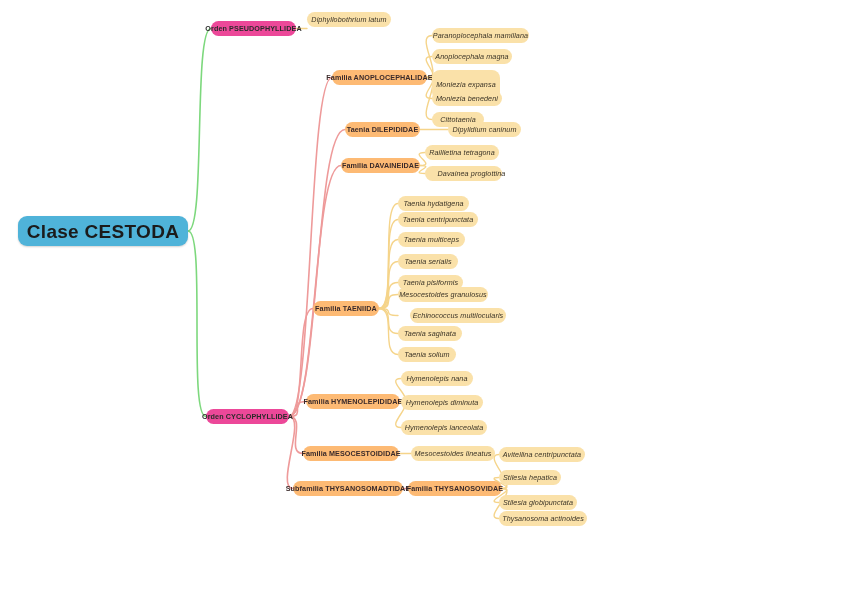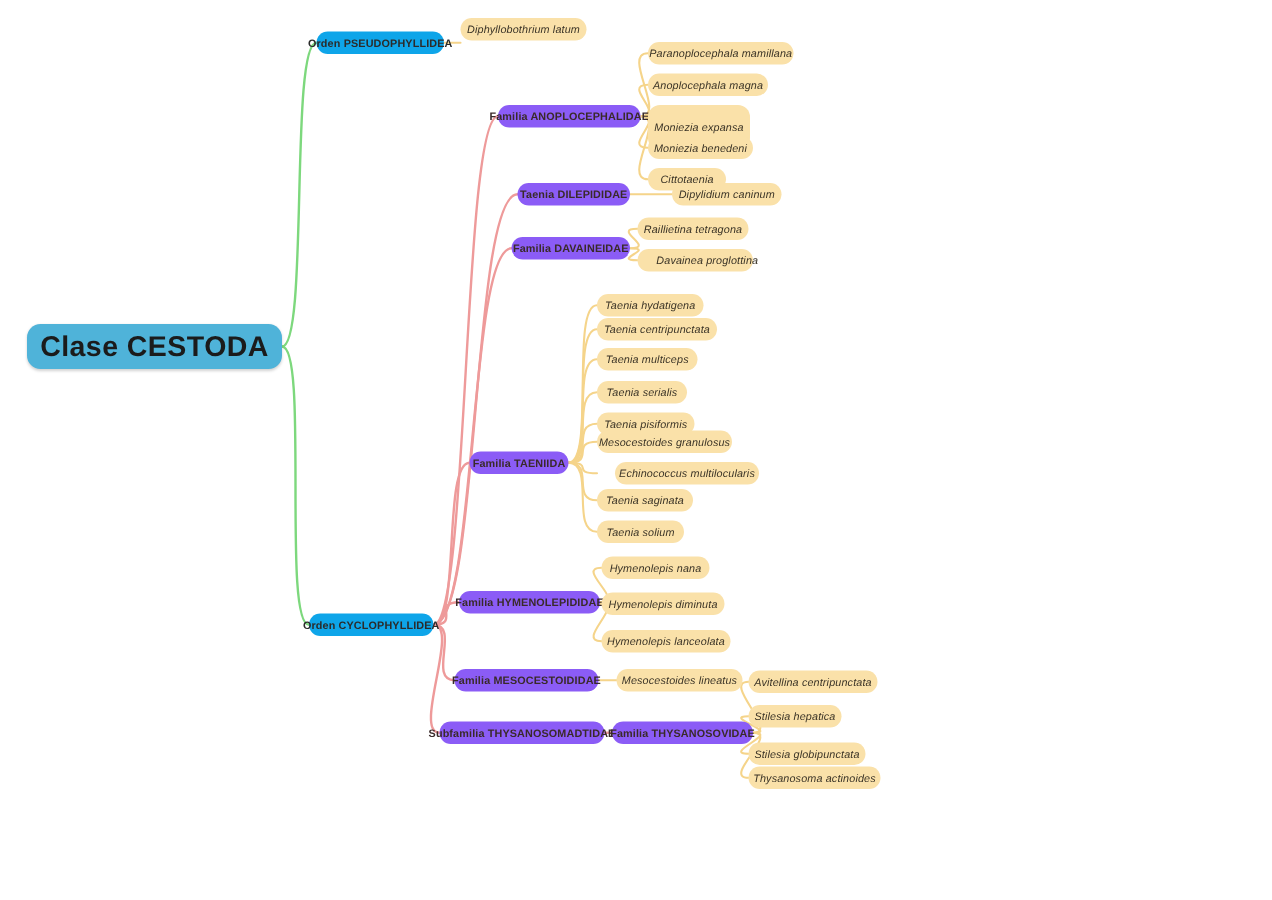--- a/index.html
+++ b/index.html
@@ -33,29 +33,29 @@
   .node-root {
     background: #4FB3D9;
     color: #1b1b1b;
     font-size: 19px;
     font-weight: bold;
     border-radius: 9px;
     letter-spacing: 0.3px;
     box-shadow: 0 1px 2px rgba(0,0,0,0.18);
   }
   .node-order {
-    background: #0ea5e9;
+    background: #ec4899;
     color: #2b2b2b;
     font-size: 7.2px;
     font-weight: bold;
     border-radius: 8px;
     letter-spacing: 0.1px;
   }
   .node-family {
-    background: #8b5cf6;
+    background: #fdba74;
     color: #3a2a2a;
     font-size: 7.2px;
     font-weight: bold;
     border-radius: 8px;
     letter-spacing: 0.1px;
   }
   .node-species {
     background: #FAE1A9;
     color: #3a3326;
     font-size: 7.2px;

